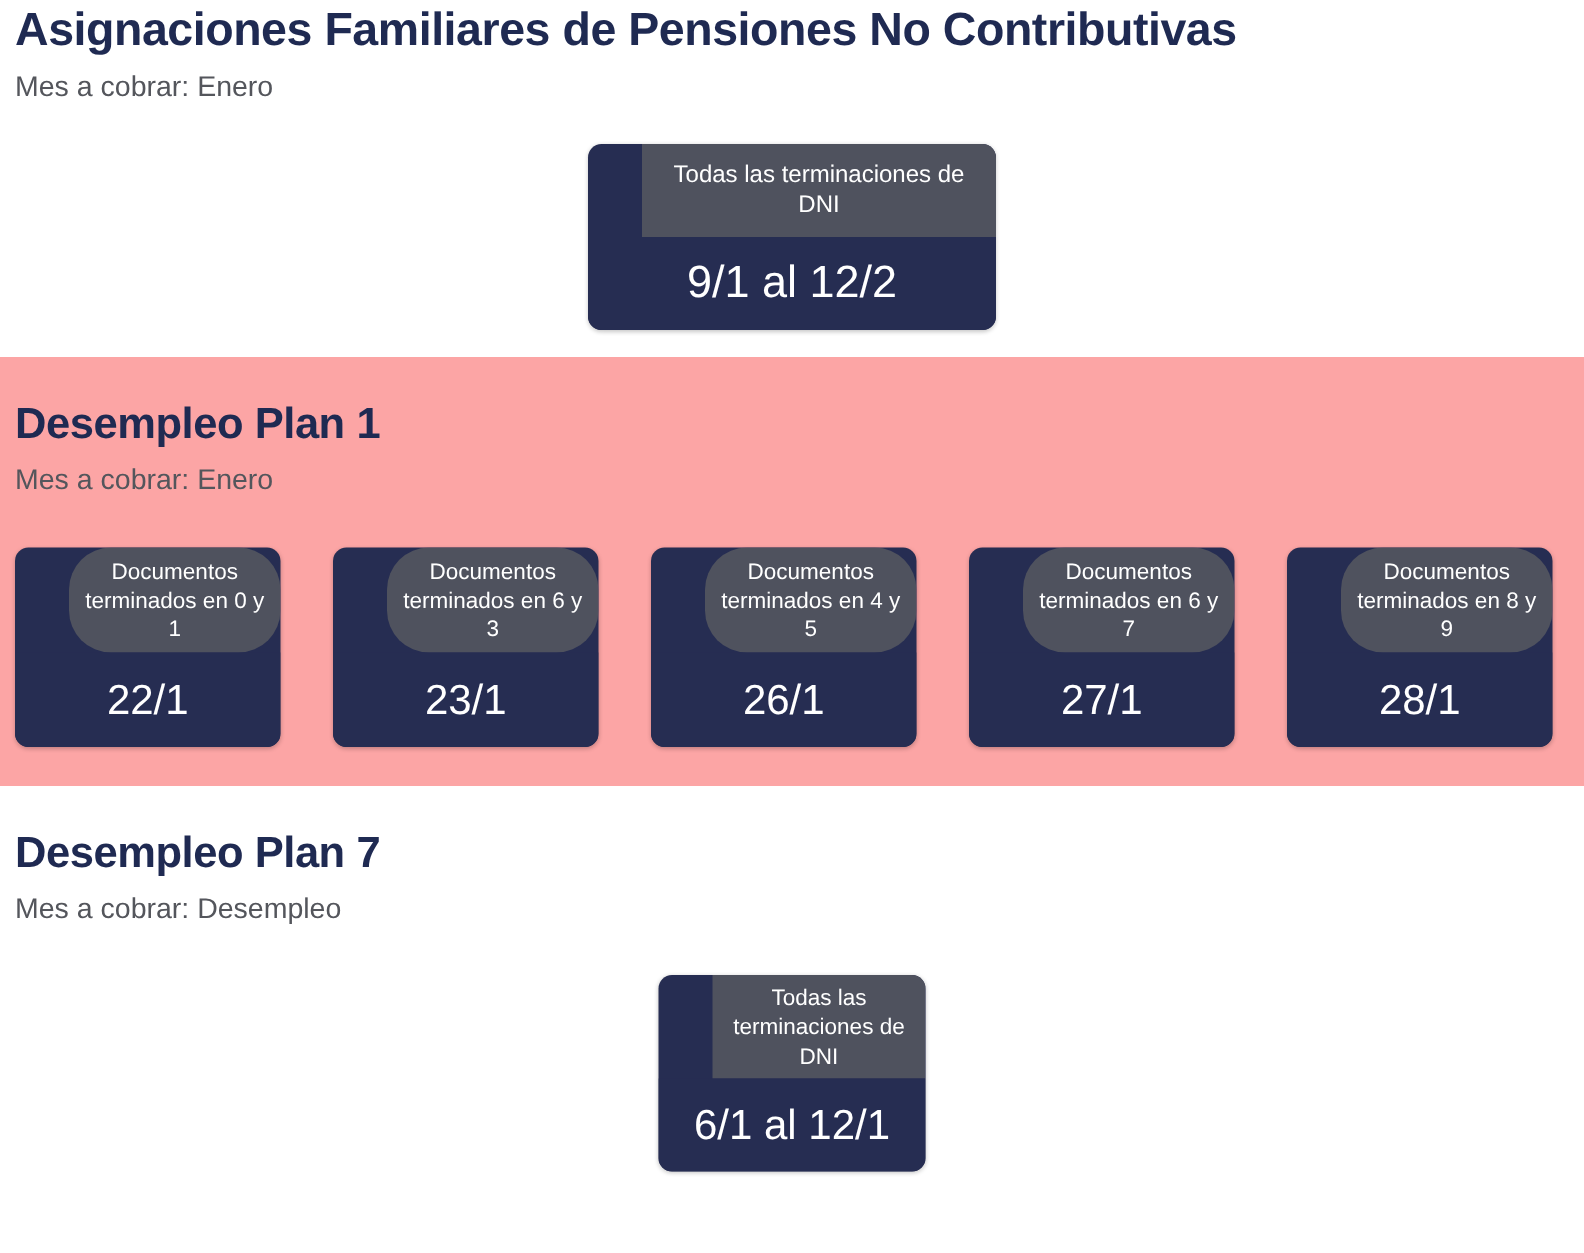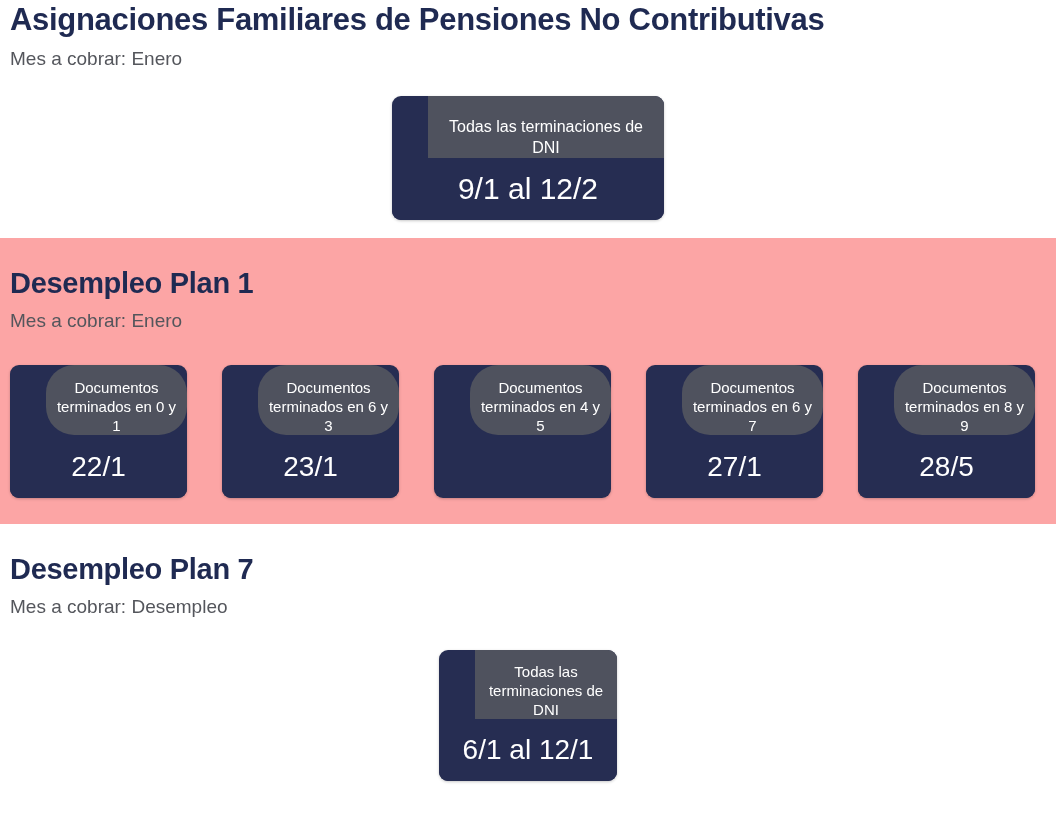--- a/index.html
+++ b/index.html
@@ -73,21 +73,21 @@
     flex-direction: column;
     box-shadow: 0 1px 3px rgba(0,0,0,0.22);
     background: #262d52;
   }
 
   .card__head {
     background: #4f525e;
     color: #ffffff;
     text-align: center;
     display: flex;
-    align-items: flex-end;
+    align-items: center;
     justify-content: center;
     box-sizing: border-box;
     line-height: 1.28;
     font-weight: normal;
     margin-left: 36px;
   }
   .card__head-text { display: block; }
 
   .card__body {
     background: #262d52;
@@ -169,40 +169,41 @@
         <div class="card__body">23/1</div>
       </div>
 
       <div class="card card--small">
         <div class="card__head">
           <span>
             <span class="card__head-text">Documentos</span>
             <span class="card__head-text">terminados en 4 y 5</span>
           </span>
         </div>
+        <div class="card__body">26/1</div>
       </div>
 
       <div class="card card--small">
         <div class="card__head">
           <span>
             <span class="card__head-text">Documentos</span>
             <span class="card__head-text">terminados en 6 y 7</span>
           </span>
         </div>
         <div class="card__body">27/1</div>
       </div>
 
       <div class="card card--small">
         <div class="card__head">
           <span>
             <span class="card__head-text">Documentos</span>
             <span class="card__head-text">terminados en 8 y 9</span>
           </span>
         </div>
-        <div class="card__body">28/5</div>
+        <div class="card__body">28/1</div>
       </div>
 
     </div>
   </div>
 
   <div class="section section--white section-3">
     <h2 class="title title--sub">Desempleo Plan 7</h2>
     <p class="subtitle">Mes a cobrar: Desempleo</p>
 
     <div class="row-spacer-3"></div>

